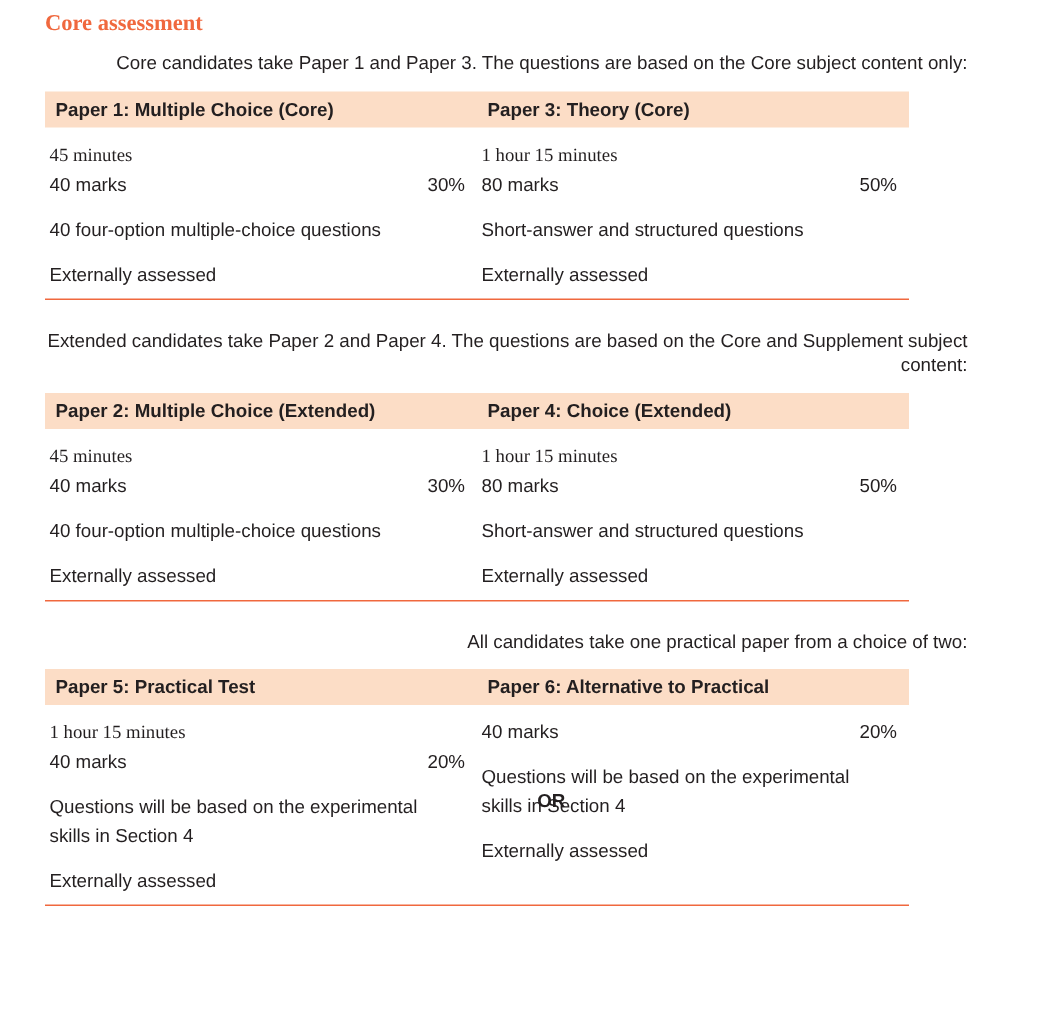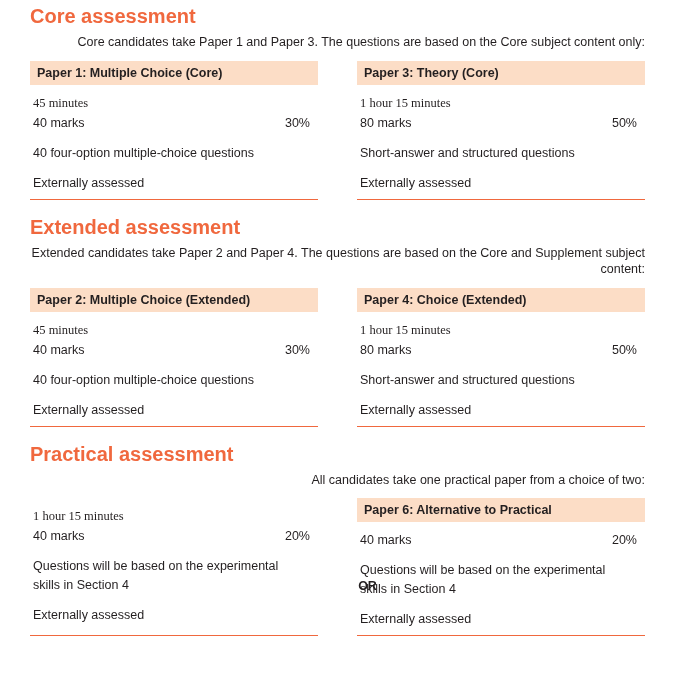--- a/index.html
+++ b/index.html
@@ -12,34 +12,34 @@
   html,body{width:692px;height:675px;overflow:hidden;background:var(--bg);}
   body{
     font-family:"Liberation Sans","DejaVu Sans",sans-serif;
     font-size:12.5px;
     color:var(--ink);
   }
   .page{padding:8px 47px 0 30px;width:692px;}
   .section{margin-bottom:19px;}
   .section-heading{
     color:var(--accent);
-    font-size:20px;
+    font-size:15px;
     line-height:17px;
     font-weight:600;
     margin-bottom:9px;
+    font-family:Liberation Serif, serif;
   }
   .intro{
     line-height:16.5px;
     margin-bottom:10px;
     max-width:618px;
     text-align:right;
   }
   .row{
     display:flex;
-    gap:39px;
     position:relative;
   }
   .paper{
     width:288px;
     padding-bottom:8px;
     border-bottom:1px solid var(--accent);
   }
   .band{
     background:var(--band);
     height:24px;
@@ -99,21 +99,20 @@
             <span>50%</span>
           </div>
         </div>
         <div class="desc">Short-answer and structured questions</div>
         <div class="assess">Externally assessed</div>
       </div>
     </div>
   </div>
 
   <div class="section">
-    <div class="section-heading">Extended assessment</div>
     <div class="intro">Extended candidates take Paper 2 and Paper 4. The questions are based on the Core and Supplement subject content:</div>
     <div class="row">
       <div class="paper">
         <div class="band">
           <span>Paper 2: Multiple Choice (Extended)</span>
         </div>
         <div class="stats">
           <div class="stat-line">45 minutes</div>
           <div class="marks-row">
             <span>40 marks</span>
@@ -134,24 +133,26 @@
             <span>50%</span>
           </div>
         </div>
         <div class="desc">Short-answer and structured questions</div>
         <div class="assess">Externally assessed</div>
       </div>
     </div>
   </div>
 
   <div class="section">
-    <div class="section-heading">Practical assessment</div>
     <div class="intro">All candidates take one practical paper from a choice of two:</div>
     <div class="row">
       <div class="paper">
+        <div class="band">
+          <span>Paper 5: Practical Test</span>
+        </div>
         <div class="stats">
           <div class="stat-line">1 hour 15 minutes</div>
           <div class="marks-row">
             <span>40 marks</span>
             <span>20%</span>
           </div>
         </div>
         <div class="desc">Questions will be based on the experimental skills in Section 4</div>
         <div class="assess">Externally assessed</div>
       </div>

